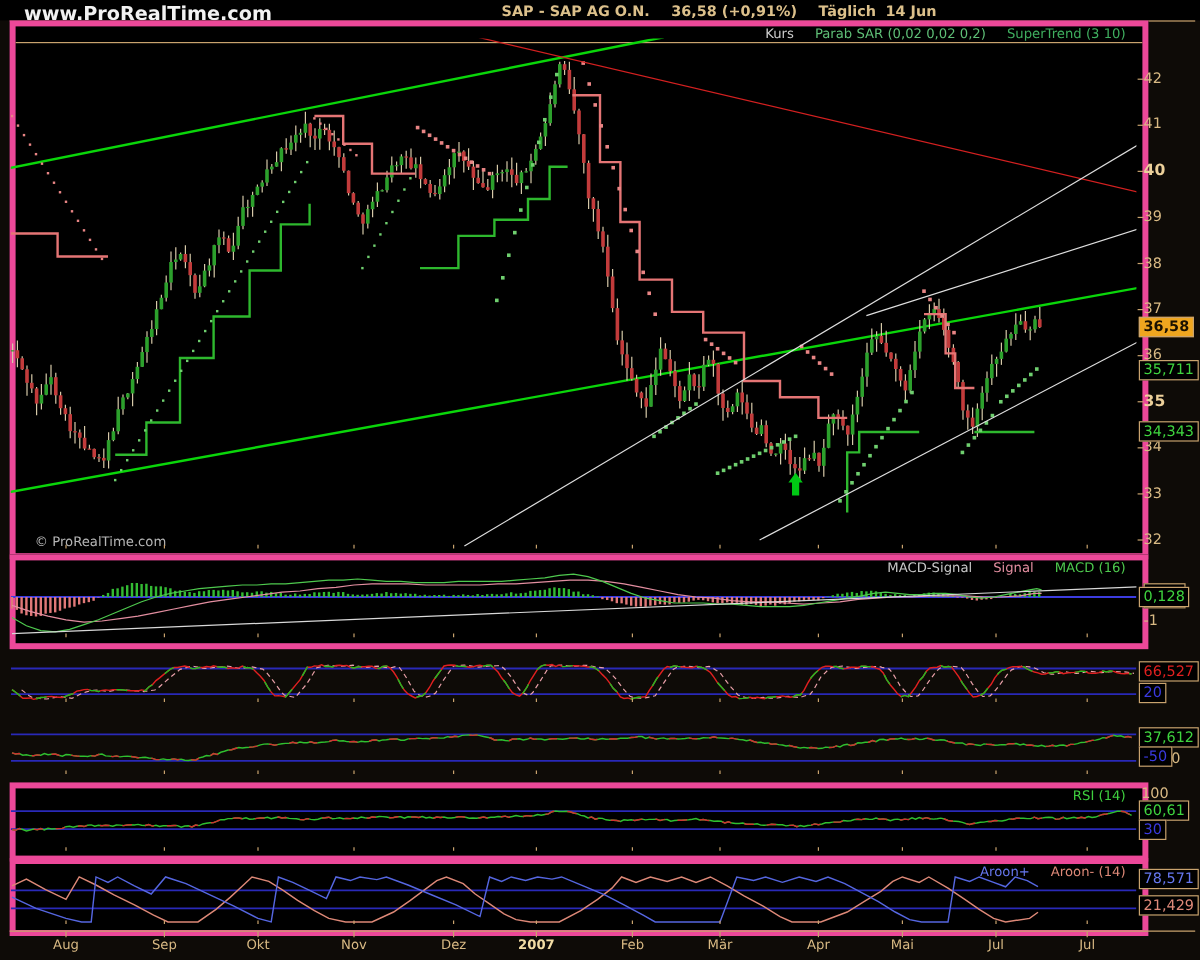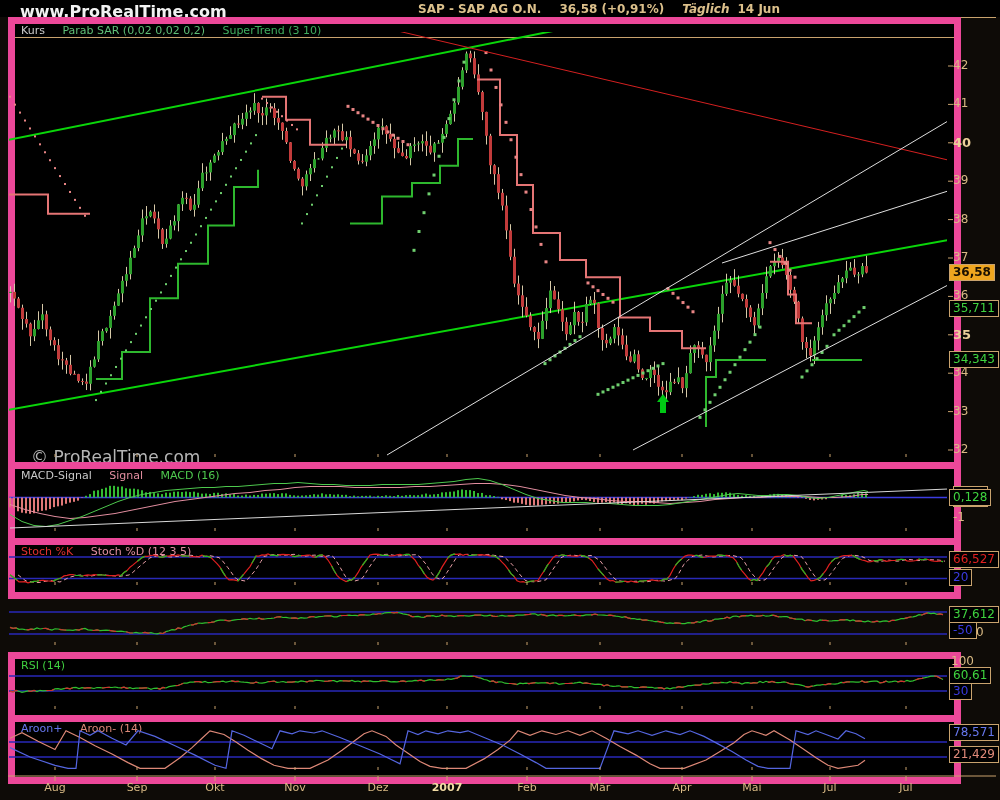--- a/index.html
+++ b/index.html
@@ -2,36 +2,36 @@
 <html><head>
 <meta charset="utf-8">
 <style>
   html,body{margin:0;padding:0;background:#0e0b07;width:1000px;height:800px;overflow:hidden;
     font-family:"DejaVu Sans","Liberation Sans",sans-serif;}
   #screen{position:absolute;left:0;top:0;width:1000px;height:800px;background:#0e0b07;}
   .hdr{position:absolute;left:0;top:0;width:1000px;height:17px;background:#000;}
   .site{position:absolute;left:20px;top:2px;font-size:16px;font-weight:bold;color:#f2f2f2;letter-spacing:0;}
   .title{position:absolute;left:418px;top:2px;font-size:12px;font-weight:bold;color:#dcc08b;white-space:nowrap;}
   .title span{margin-right:18px;}
-  .title .tight{margin-right:8px;font-style:italic;}
+  .title .tight{margin-right:8px;}
   .topline{position:absolute;left:8px;top:17px;width:988px;height:0;border-top:1px solid #c9a36e;}
-  .panel{position:absolute;left:8px;width:939px;background:#000;border:7px solid #ec4899;}
+  .panel{position:absolute;left:8px;width:939px;background:#000;border:5px solid #ec4899;text-align:right;}
   #p-price{top:17px;height:439px;}
   #p-macd{top:462px;height:69px;}
   #p-stoch{top:538px;height:47px;}
   #p-chande{top:592px;height:53px;}
   #p-rsi{top:652px;height:56px;}
   #p-aroon{top:715px;height:55px;}
   .lblrow{position:absolute;left:0;top:0;width:100%;height:13px;font-size:11px;white-space:nowrap;}
   .lblrow span{margin-right:14px;}
   #p-price .lblrow{border-bottom:1px solid #c9a36e;}
   .kurs{color:#cccccc;margin-left:6px;}
   .pad{margin-left:6px;}
   #svgc{position:absolute;left:0;top:0;width:1000px;height:800px;pointer-events:none;}
-  .wm{position:absolute;left:16px;top:423px;font-size:17px;color:#b5b5b5;}
+  .wm{position:absolute;left:16px;top:423px;font-size:11px;color:#b5b5b5;}
   .axis-ticks .t{position:absolute;left:953px;font-size:12px;color:#d9ba84;}
   .axis-ticks .t.b{font-weight:bold;color:#ecd09a;font-size:13px;}
   .vbox{position:absolute;left:949px;background:#000;border:1px solid #c9a36e;font-size:12px;
      padding:0 3px;line-height:15px;white-space:nowrap;}
   .vbox.last{background:#efa61f;color:#1a1000;font-weight:bold;}
   .vbox.green{color:#3fd43f;}
   .vbox.red{color:#e02020;}
   .vbox.blue{color:#3a3ae0;}
   .vbox.lblue{color:#6677ee;}
   .vbox.salmon{color:#e08a7a;}
@@ -64,26 +64,20 @@
   </div>
 
   <div class="panel" id="p-macd">
     <div class="lblrow">
       <span class="pad" style="color: rgb(200, 200, 200);">MACD-Signal</span>
       <span style="color: rgb(227, 142, 160);">Signal</span>
       <span style="color: rgb(78, 201, 78);">MACD (16)</span>
     </div>
   </div>
 
-  <div class="panel" id="p-stoch">
-    <div class="lblrow">
-      <span class="pad" style="color: rgb(224, 48, 48);">Stoch %K</span>
-      <span style="color: rgb(227, 142, 160);">Stoch %D (12 3 5)</span>
-    </div>
-  </div>
 
 
   <div class="panel" id="p-rsi">
     <div class="lblrow">
       <span class="pad" style="color:#3fcf3f">RSI (14)</span>
     </div>
   </div>
 
   <div class="panel" id="p-aroon">
     <div class="lblrow">

